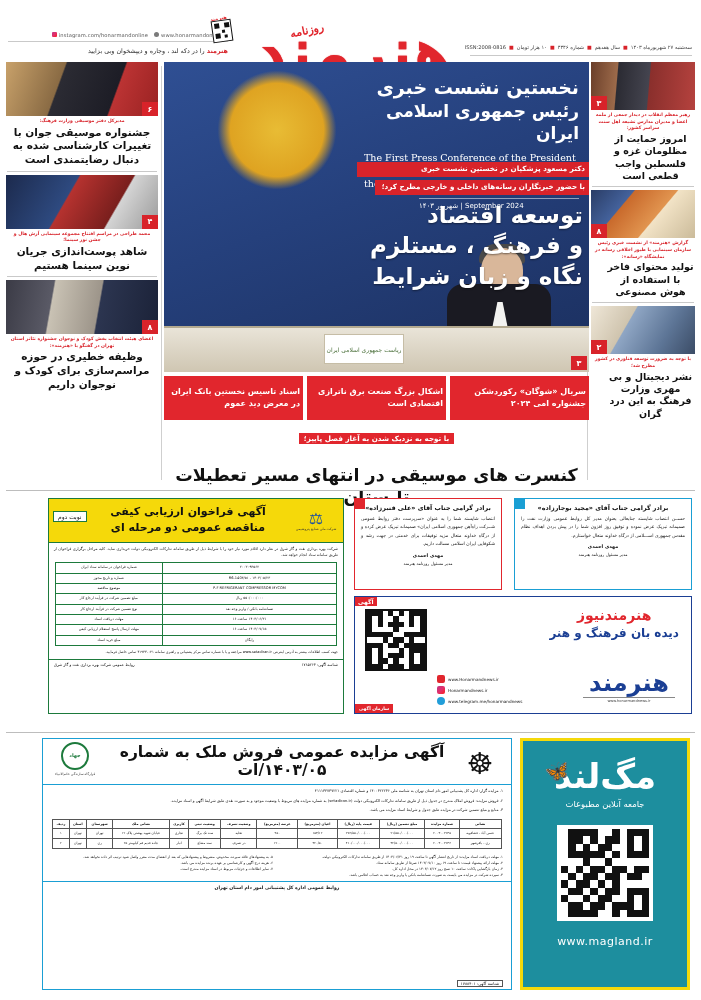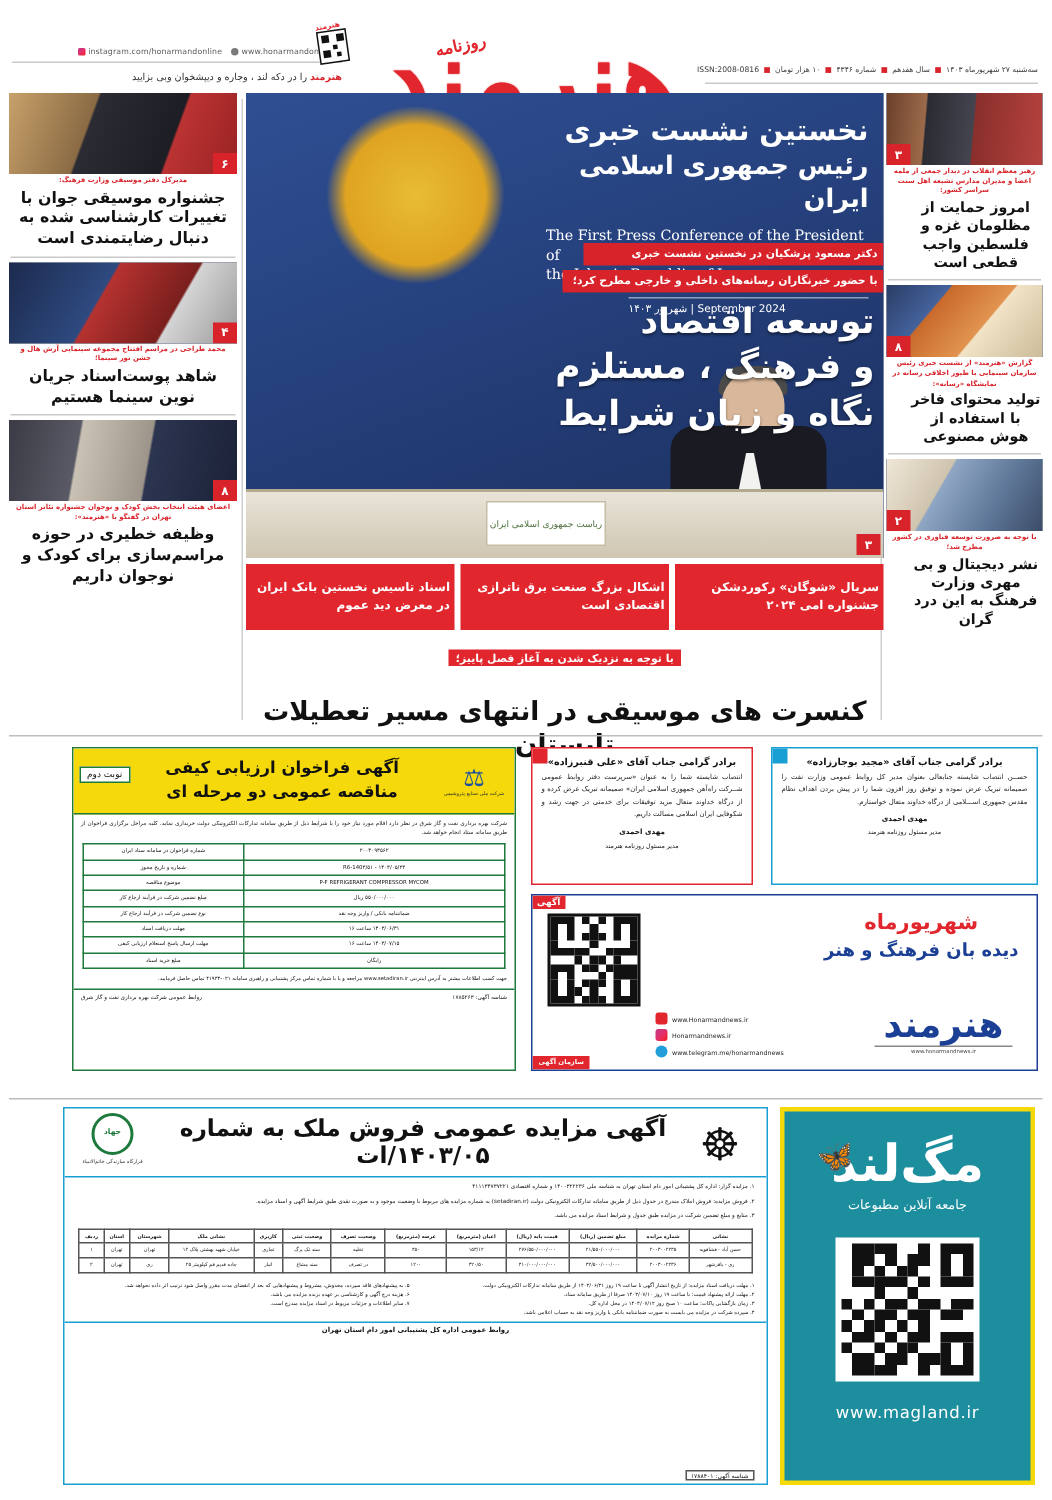--- a/index.html
+++ b/index.html
@@ -175,21 +175,21 @@
     background: #fff; border: 1px solid #c6bda6; display:flex;
     align-items:center; justify-content:center; font-size: 6px; color: #4a6f3a;
     direction: rtl;
   }
   .pagemark-3 {
     position: absolute; bottom: 2px; right: 2px; width: 16px; height: 14px;
     background: #d8232a; color: #fff; font-size: 8px; font-weight: bold;
     display: flex; align-items: center; justify-content: center;
   }
   .redstrip {
-    position: absolute; right: 0; top: 100px; width: 200px;
+    position: absolute; right: 0; top: 100px; width: 232px;
     background: #d8232a; color: #fff; direction: rtl; text-align: right;
     font-size: 7.2px; font-weight: bold; padding: 2px 4px; line-height: 1.5;
   }
   .redstrip.two { top: 118px; width: 214px; }
 
   .hl-wrap {
     position: absolute; top: 138px; right: 6px; width: 230px;
     direction: rtl; text-align: right;
   }
   .hl-line {
@@ -495,21 +495,21 @@
         <div class="t-head">جشنواره موسیقی جوان با تغییرات کارشناسی شده به دنبال رضایتمندی است</div>
       </div>
       <div class="hr-thin"></div>
 
       <div class="teaser">
         <div class="photo">
           <div class="ph p2"></div>
           <div class="pagenum right">۴</div>
         </div>
         <div class="kicker">محمد طراحی در مراسم افتتاح مجموعه سینمایی آرش هال و جشن نور سینما؛</div>
-        <div class="t-head">شاهد پوست‌اسناد جریان نوین سینما هستیم</div>
+        <div class="t-head">شاهد پوست‌اندازی جریان نوین سینما هستیم</div>
       </div>
       <div class="hr-thin"></div>
 
       <div class="teaser">
         <div class="photo">
           <div class="ph p3"></div>
           <div class="pagenum right">۸</div>
         </div>
         <div class="kicker">اعضای هیئت انتخاب بخش کودک و نوجوان جشنواره تئاتر استان تهران در گفتگو با «هنرمند»:</div>
         <div class="t-head">وظیفه خطیری در حوزه مراسم‌سازی برای کودک و نوجوان داریم</div>
@@ -801,21 +801,21 @@
             <div class="qr-cell"></div>
             <div class="qr-cell"></div>
             <div class="qr-cell"></div>
             <div class="qr-cell w"></div>
             <div class="qr-cell"></div>
             <div class="qr-cell"></div>
             <div class="qr-cell"></div>
         </div>
       </div>
       <div class="news-brand">
-        <div class="nb1">شهریورماه</div>
+        <div class="nb1">هنرمندنیوز</div>
         <div class="nb2">دیده بان فرهنگ و هنر</div>
       </div>
       <div class="news-links">
         <div class="nl-row">
           <span class="nl-ico w"></span>
           <span class="nl-txt">www.Honarmandnews.ir</span>
         </div>
         <div class="nl-row">
           <span class="nl-ico i"></span>
           <span class="nl-txt">Honarmandnews.ir</span>

